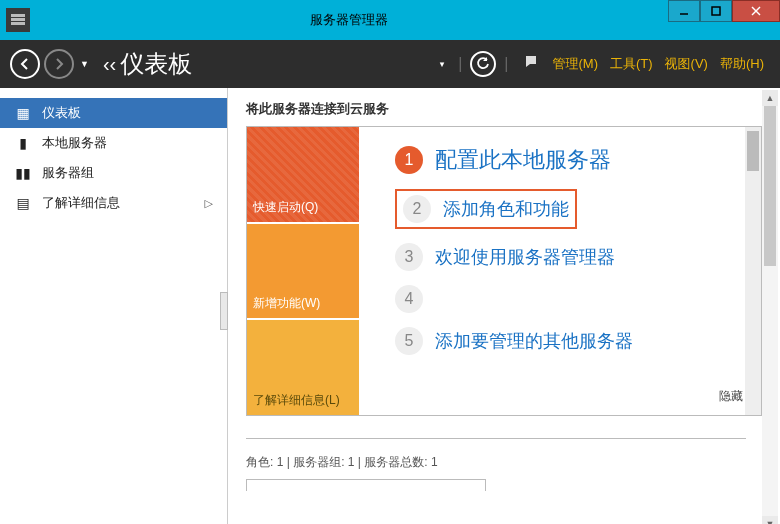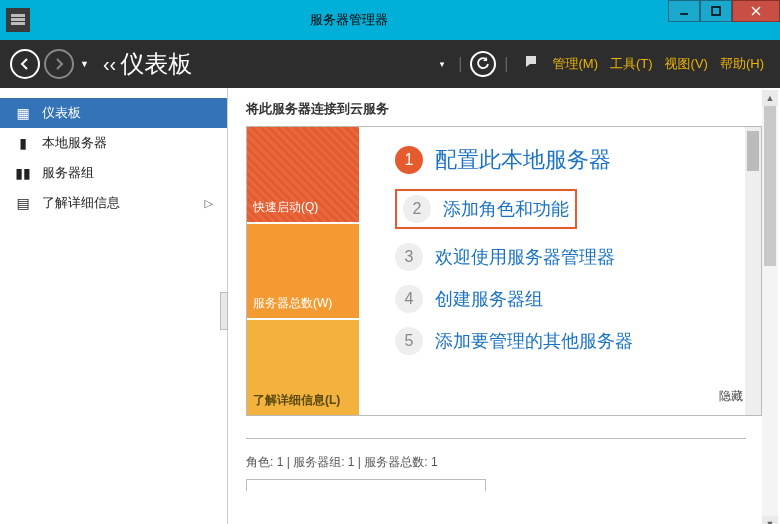--- a/index.html
+++ b/index.html
@@ -34,21 +34,21 @@
 .sideitem .sarrow { margin-left:auto; font-size:11px; color:#555;}
 .vgrip { position:absolute; right:-1px; top:50%; width:8px; height:38px; background:#e8e8e8; border:1px solid #bbb; transform:translateY(-50%);}
 
 .content { flex:1; background:#fff; padding:12px 18px 0 18px; overflow:hidden; position:relative;}
 .welcome { font-size:13px; color:#333; margin-bottom:8px; font-weight:bold;}
 .panel { border:1px solid #bbb; height:290px; display:flex; position:relative;}
 .tiles { width:112px; display:flex; flex-direction:column; }
 .tile { flex:1; display:flex; align-items:flex-end; padding:6px; font-size:12px; color:#fff; }
 .tile.t1 { background:#e55b2d; background-image: repeating-linear-gradient(45deg, rgba(255,255,255,0.08) 0 3px, transparent 3px 6px); }
 .tile.t2 { background:#f39a32; border-top:2px solid #fff; }
-.tile.t3 { background:#f3b13d; border-top:2px solid #fff;font-weight:bold; }
+.tile.t3 { background:#f3b13d; border-top:2px solid #fff; }
 .tile.t3 .lbl { color:#5a4a0a; }
 
 .steps { flex:1; padding:18px 24px 0 36px; position:relative;}
 .steprow { display:flex; align-items:center; margin-bottom:14px; }
 .stepnum { width:28px; height:28px; border-radius:50%; display:flex; align-items:center; justify-content:center; font-size:16px; margin-right:12px; }
 .stepnum.primary { background:#e55b2d; color:#fff; }
 .stepnum.secondary { background:#eee; color:#888; }
 .steptext { font-size:18px; color:#1a72c4; }
 .headrow .steptext { font-size:22px; }
 .linkish { color:#1a72c4; }
@@ -161,21 +161,21 @@
 
   <div class="content">
     <div class="welcome">将此服务器连接到云服务</div>
 
     <div class="panel">
       <div class="tiles">
         <div class="tile t1">
             <span class="lbl">快速启动(Q)</span>
           </div>
         <div class="tile t2">
-            <span class="lbl">服务器总数(W)</span>
+            <span class="lbl">新增功能(W)</span>
           </div>
         <div class="tile t3">
             <span class="lbl">了解详细信息(L)</span>
           </div>
       </div>
       <div class="steps">
         <div class="steprow headrow">
           <div class="stepnum primary">1</div>
           <div class="steptext linkish">配置此本地服务器</div>
         </div>
@@ -184,21 +184,20 @@
             <div class="stepnum secondary">2</div>
             <div class="steptext linkish">添加角色和功能</div>
           </span>
         </div>
         <div class="steprow">
           <div class="stepnum secondary">3</div>
           <div class="steptext linkish">欢迎使用服务器管理器</div>
         </div>
         <div class="steprow">
           <div class="stepnum secondary">4</div>
-          <div class="steptext linkish">创建服务器组</div>
         </div>
         <div class="steprow">
           <div class="stepnum secondary">5</div>
           <div class="steptext linkish">添加要管理的其他服务器</div>
         </div>
         <div class="hide">隐藏</div>
       </div>
       <div class="panelscroll">
           <div class="thumb"></div>
         </div>

